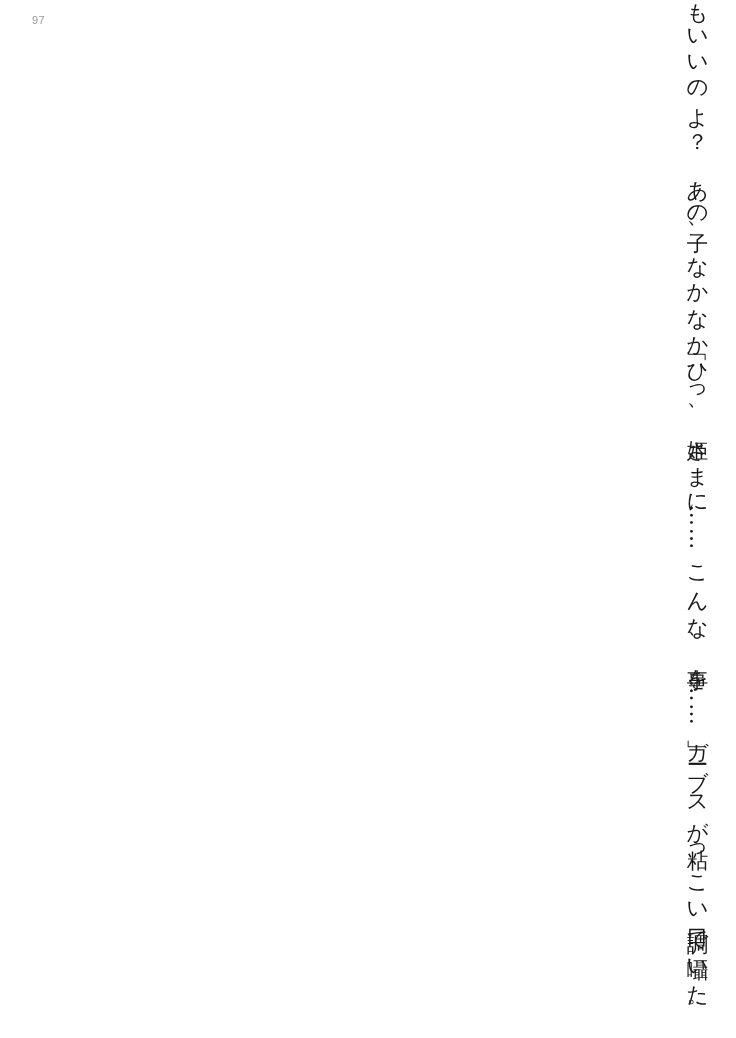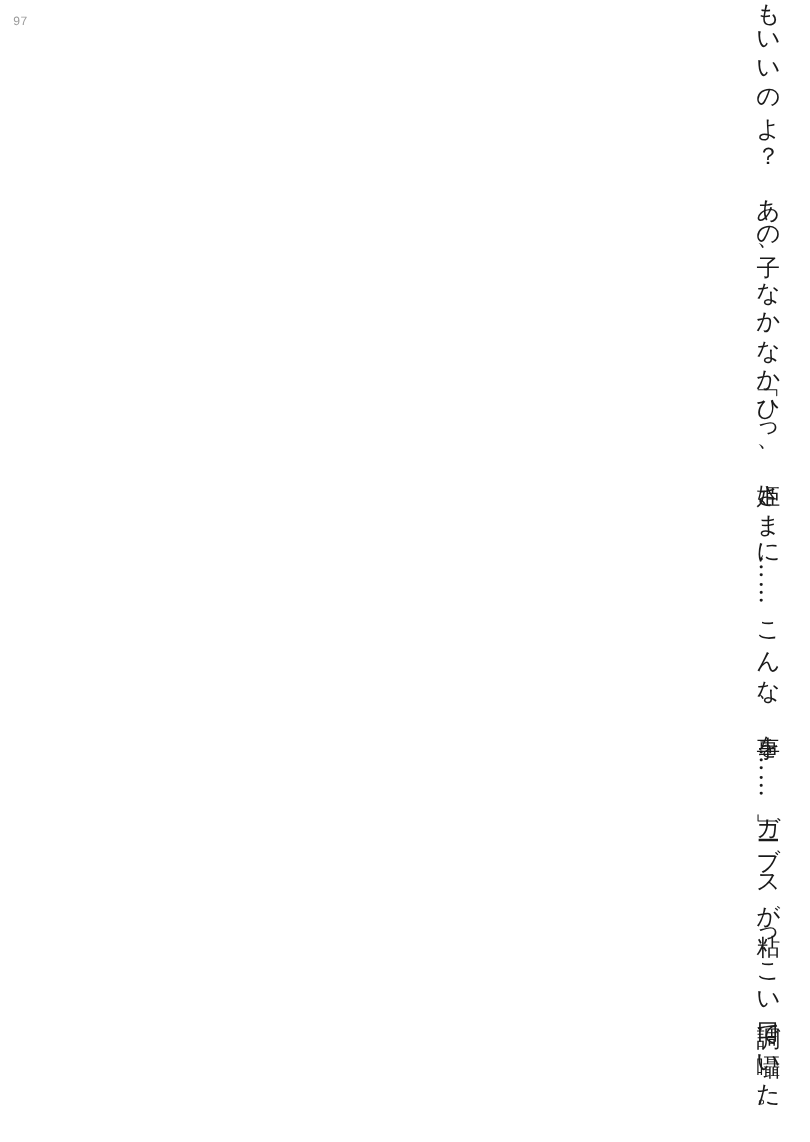--- a/index.html
+++ b/index.html
@@ -12,21 +12,21 @@
     width: 736px;
     height: 1038px;
     background: #ffffff;
     overflow: hidden;
     font-family: "Liberation Serif", "DejaVu Serif", serif;
     color: #1a1a1a;
   }
   .page-number {
     position: absolute;
     top: 14px;
-    left: 12px;
+    left: 32px;
     font-size: 11px;
     color: #9a9a9a;
     font-family: "Liberation Sans", sans-serif;
     letter-spacing: 0.5px;
   }
   .text-body {
     position: absolute;
     top: 40px;
     right: 28px;
     bottom: 18px;

